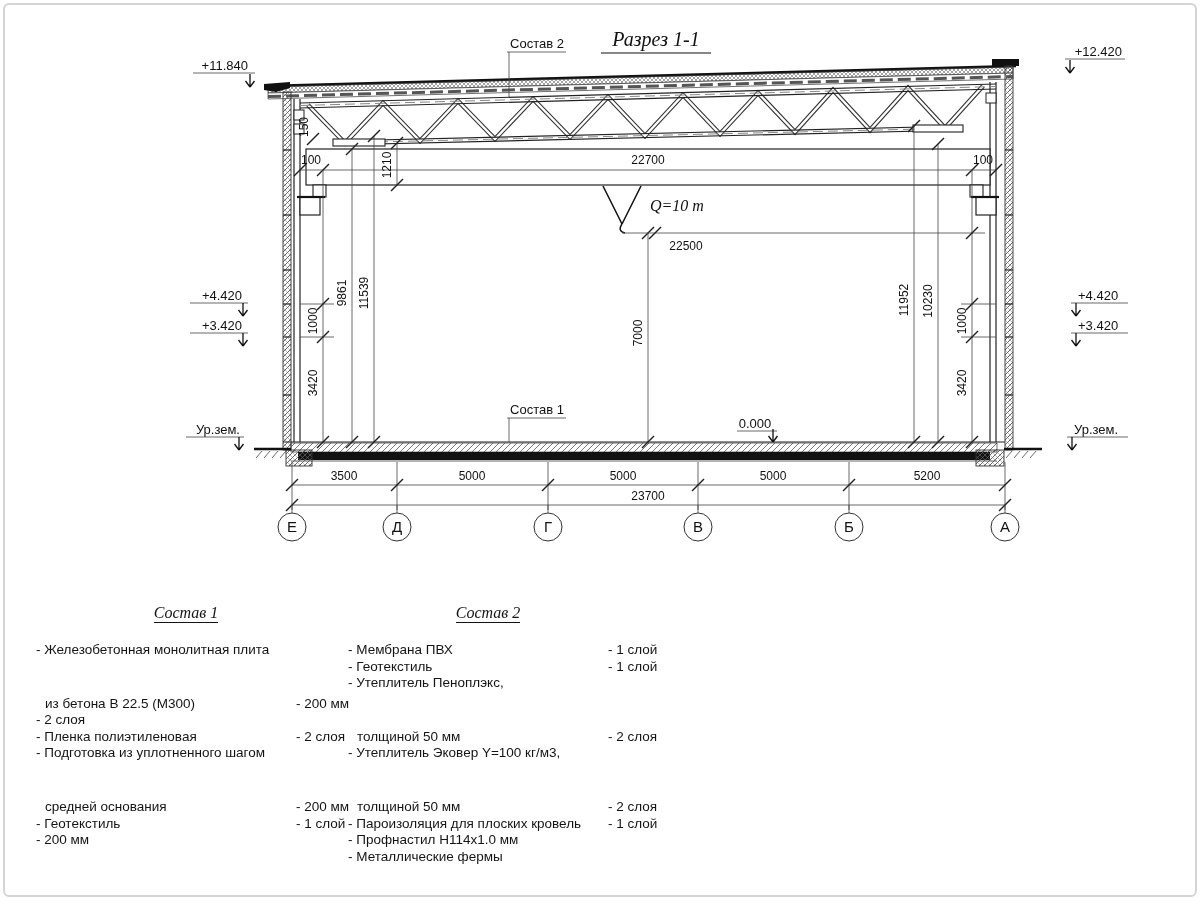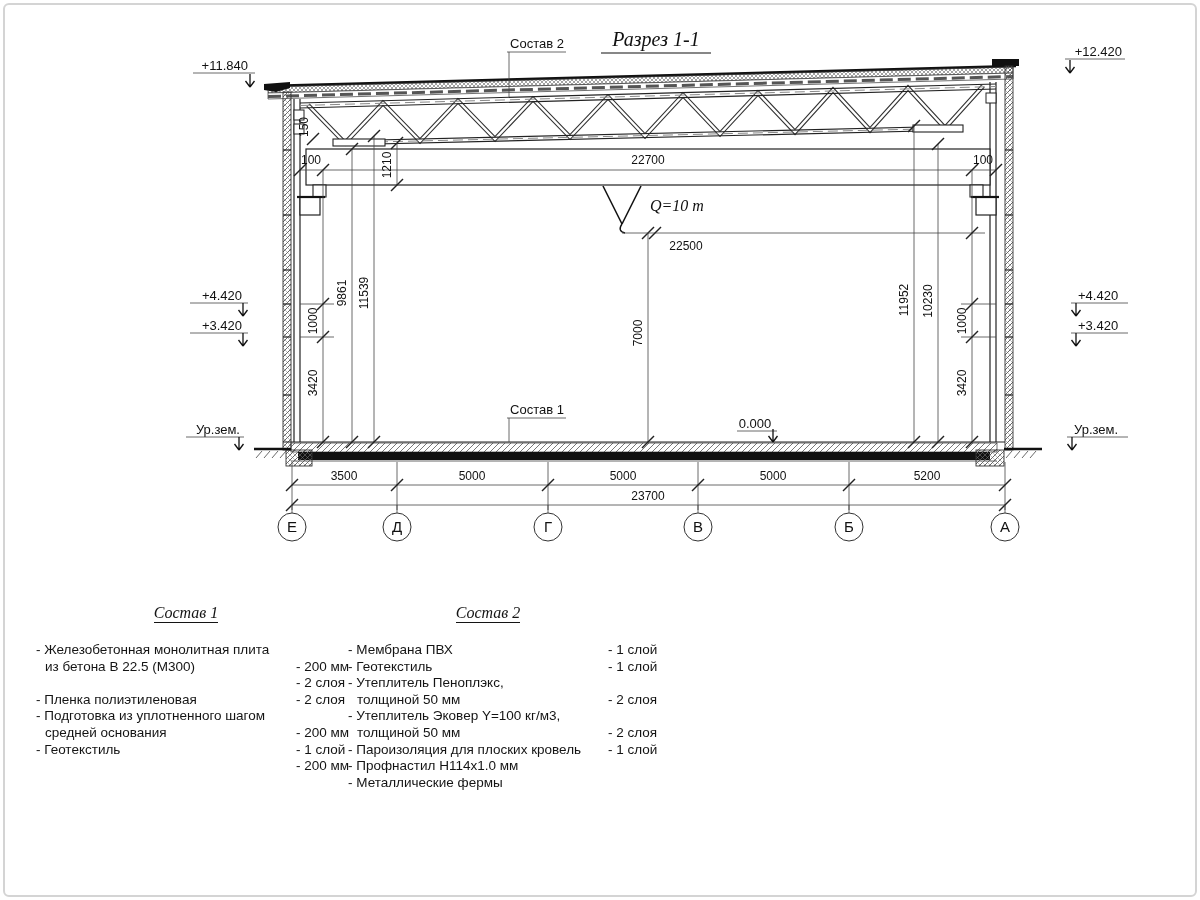--- a/index.html
+++ b/index.html
@@ -13,24 +13,24 @@
   .elev{font:13px "Liberation Sans",sans-serif;}
   .axis{font:15px "Liberation Sans",sans-serif;}
   .ttl{font:italic 20px "Liberation Serif",serif;}
   .crane{font:italic 16px "Liberation Serif",serif;}
   .thin{stroke:#444;stroke-width:0.8;fill:none;}
   .med{stroke:#222;stroke-width:1.2;fill:none;}
   .dash{stroke:#888;stroke-width:1;stroke-dasharray:10,5;fill:none;}
   .legend{position:absolute;font:13.5px/16.6px "Liberation Sans",sans-serif;color:#141414;}
   .legend-title{font:italic 16px "Liberation Serif",serif;text-align:center;margin-bottom:20px;}
   .legend-title span{border-bottom:1px solid #141414;padding-bottom:1px;}
-  .item{display:flex;justify-content:flex-end;align-items:flex-end;}
+  .item{display:flex;justify-content:flex-start;align-items:flex-end;}
   .item .name{flex:1;}
   .item .val{flex:none;width:70px;white-space:nowrap;}
-  .l2{padding-left:9px;}
+  .l2{padding-left:9px;margin-top:37px;}
 </style>
 </head>
 <body>
 
 <div id="canvas">
 <div id="frame"></div>
 
 <svg width="1200" height="575" viewBox="0 0 1200 575">
   <defs>
     <pattern id="pwall" width="5" height="5" patternUnits="userSpaceOnUse">

